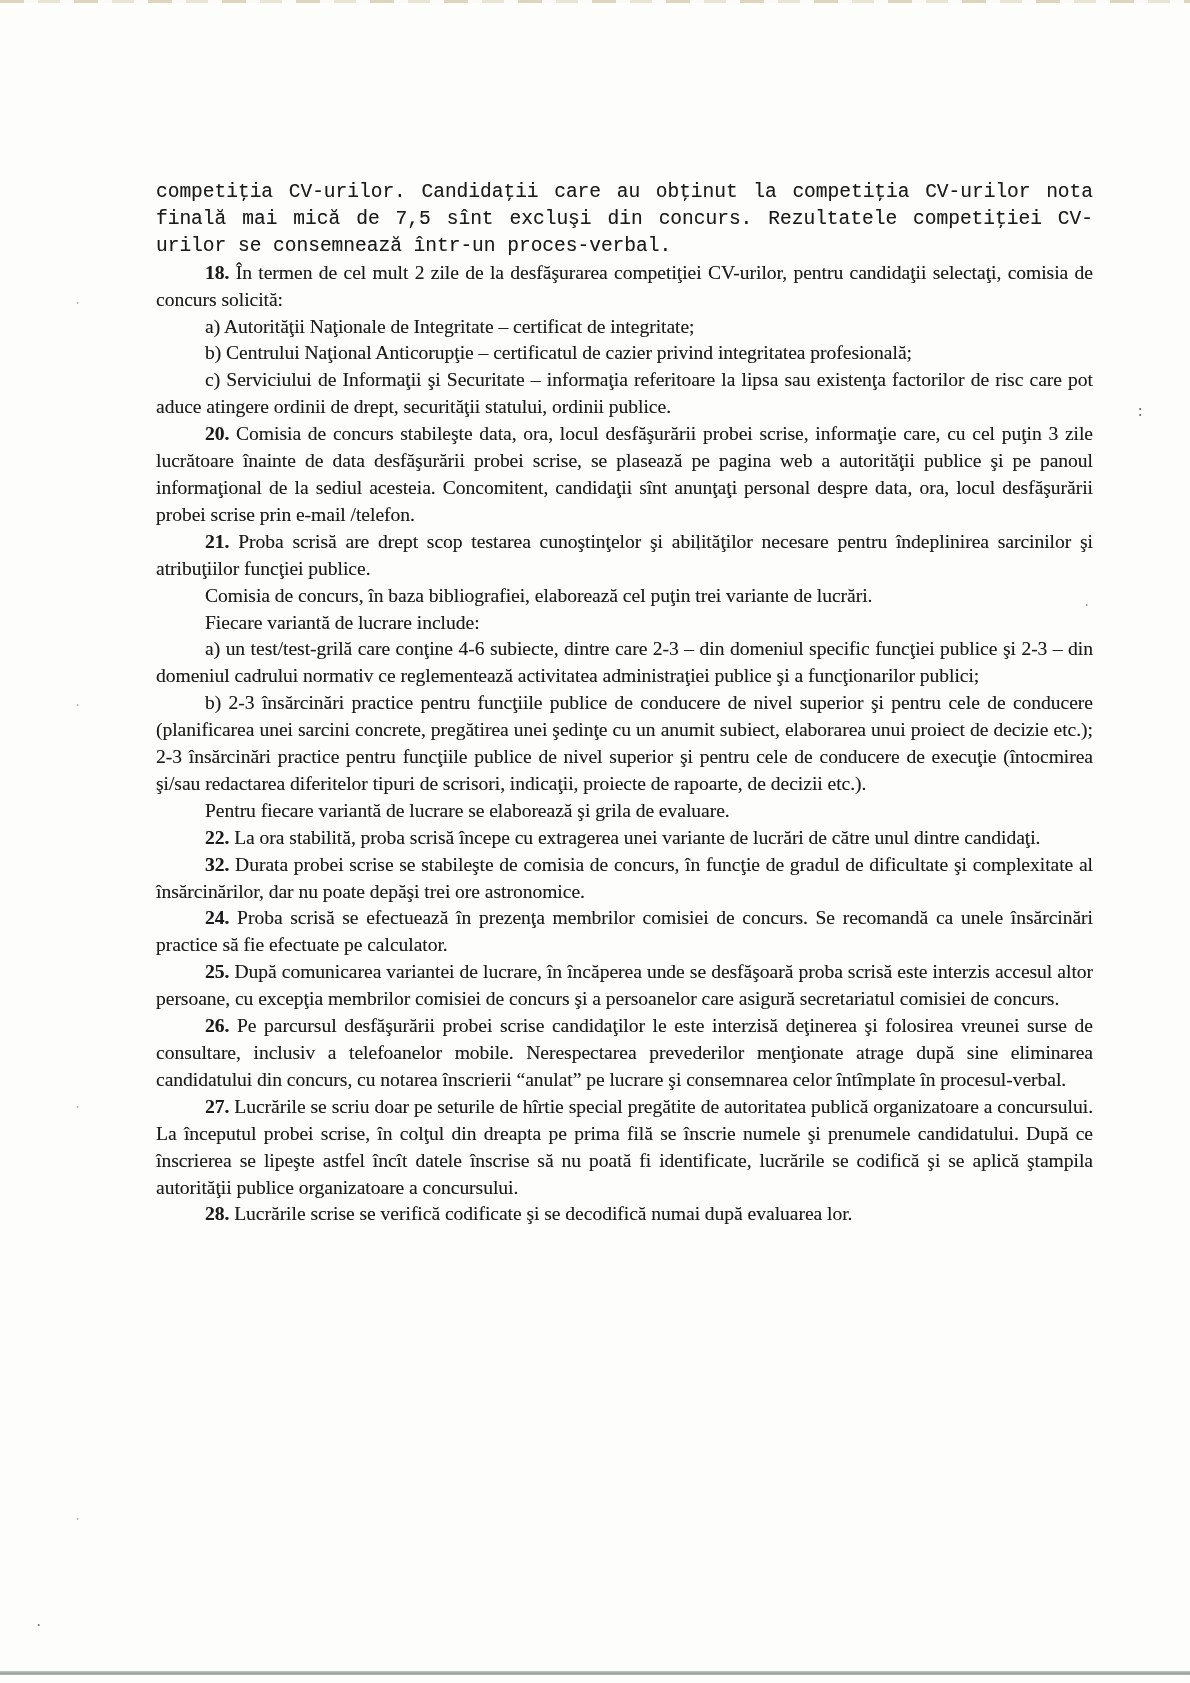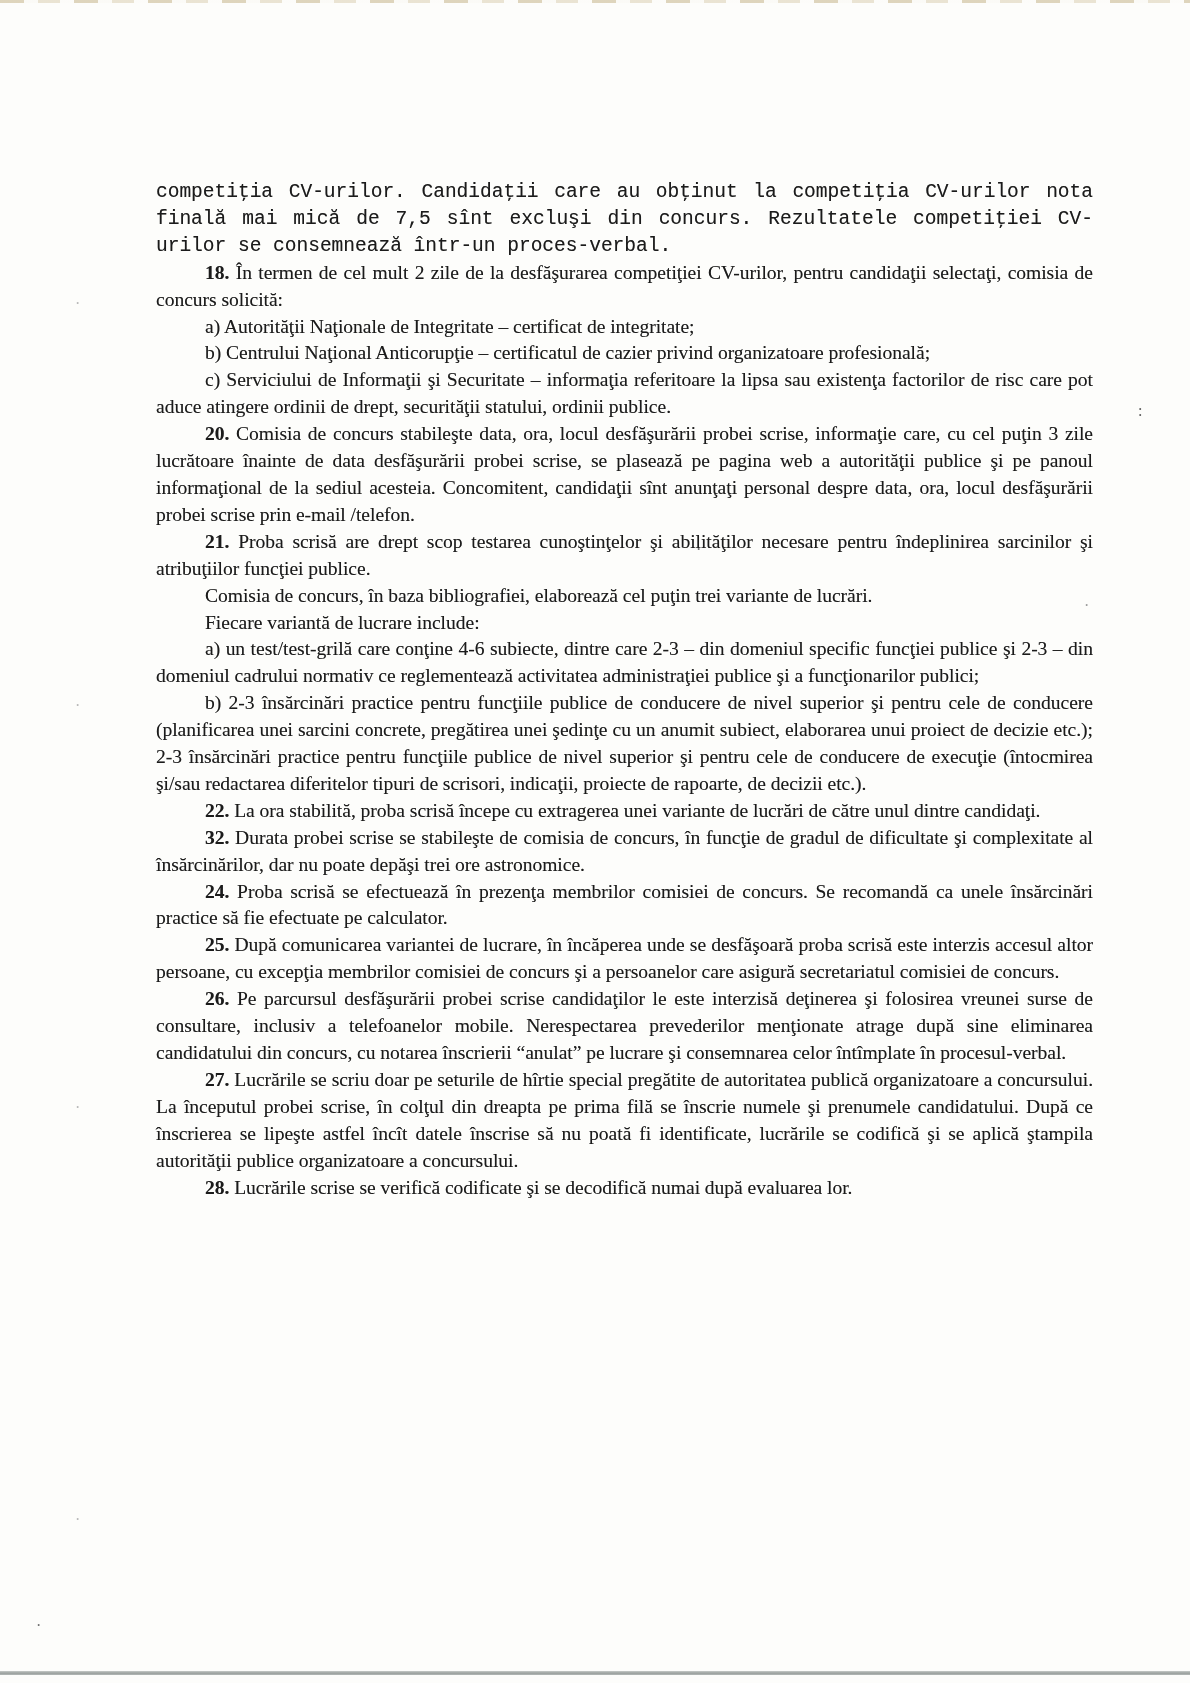--- a/index.html
+++ b/index.html
@@ -53,28 +53,29 @@
 </style>
 </head>
 <body>
 
 <div id="scanned-page">
   <div id="top-edge"></div>
   <div id="text-block">
       <p class="noindent">competiţia CV-urilor. Candidaţii care au obţinut la competiţia CV-urilor nota finală mai mică de 7,5 sînt excluşi din concurs. Rezultatele competiţiei CV-urilor se consemnează într-un proces-verbal.</p>
       <p><b>18.</b> În termen de cel mult 2 zile de la desfăşurarea competiţiei CV-urilor, pentru candidaţii selectaţi, comisia de concurs solicită:</p>
       <p>a) Autorităţii Naţionale de Integritate – certificat de integritate;</p>
-      <p>b) Centrului Naţional Anticorupţie – certificatul de cazier privind organizatoare profesională;</p>
+      <p>b) Centrului Naţional Anticorupţie – certificatul de cazier privind integritatea profesională;</p>
       <p>c) Serviciului de Informaţii şi Securitate – informaţia referitoare la lipsa sau existenţa factorilor de risc care pot aduce atingere ordinii de drept, securităţii statului, ordinii publice.</p>
       <p><b>20.</b> Comisia de concurs stabileşte data, ora, locul desfăşurării probei scrise, informaţie care, cu cel puţin 3 zile lucrătoare înainte de data desfăşurării probei scrise, se plasează pe pagina web a autorităţii publice şi pe panoul informaţional de la sediul acesteia. Concomitent, candidaţii sînt anunţaţi personal despre data, ora, locul desfăşurării probei scrise prin e-mail /telefon.</p>
       <p><b>21.</b> Proba scrisă are drept scop testarea cunoştinţelor şi abilităţilor necesare pentru îndeplinirea sarcinilor şi atribuţiilor funcţiei publice.</p>
       <p>Comisia de concurs, în baza bibliografiei, elaborează cel puţin trei variante de lucrări.</p>
       <p>Fiecare variantă de lucrare include:</p>
       <p>a) un test/test-grilă care conţine 4-6 subiecte, dintre care 2-3 – din domeniul specific funcţiei publice şi 2-3 – din domeniul cadrului normativ ce reglementează activitatea administraţiei publice şi a funcţionarilor publici;</p>
       <p>b) 2-3 însărcinări practice pentru funcţiile publice de conducere de nivel superior şi pentru cele de conducere (planificarea unei sarcini concrete, pregătirea unei şedinţe cu un anumit subiect, elaborarea unui proiect de decizie etc.); 2-3 însărcinări practice pentru funcţiile publice de nivel superior şi pentru cele de conducere de execuţie (întocmirea şi/sau redactarea diferitelor tipuri de scrisori, indicaţii, proiecte de rapoarte, de decizii etc.).</p>
+      <p>Pentru fiecare variantă de lucrare se elaborează şi grila de evaluare.</p>
       <p><b>22.</b> La ora stabilită, proba scrisă începe cu extragerea unei variante de lucrări de către unul dintre candidaţi.</p>
       <p><b>32.</b> Durata probei scrise se stabileşte de comisia de concurs, în funcţie de gradul de dificultate şi complexitate al însărcinărilor, dar nu poate depăşi trei ore astronomice.</p>
       <p><b>24.</b> Proba scrisă se efectuează în prezenţa membrilor comisiei de concurs. Se recomandă ca unele însărcinări practice să fie efectuate pe calculator.</p>
       <p><b>25.</b> După comunicarea variantei de lucrare, în încăperea unde se desfăşoară proba scrisă este interzis accesul altor persoane, cu excepţia membrilor comisiei de concurs şi a persoanelor care asigură secretariatul comisiei de concurs.</p>
       <p><b>26.</b> Pe parcursul desfăşurării probei scrise candidaţilor le este interzisă deţinerea şi folosirea vreunei surse de consultare, inclusiv a telefoanelor mobile. Nerespectarea prevederilor menţionate atrage după sine eliminarea candidatului din concurs, cu notarea înscrierii “anulat” pe lucrare şi consemnarea celor întîmplate în procesul-verbal.</p>
       <p><b>27.</b> Lucrările se scriu doar pe seturile de hîrtie special pregătite de autoritatea publică organizatoare a concursului. La începutul probei scrise, în colţul din dreapta pe prima filă se înscrie numele şi prenumele candidatului. După ce înscrierea se lipeşte astfel încît datele înscrise să nu poată fi identificate, lucrările se codifică şi se aplică ştampila autorităţii publice organizatoare a concursului.</p>
       <p><b>28.</b> Lucrările scrise se verifică codificate şi se decodifică numai după evaluarea lor.</p>
     </div>
   <div id="speck-layer">
       <span class="speck" style="left: 1138px; top: 403px; color: rgb(93, 93, 93);">:</span>

